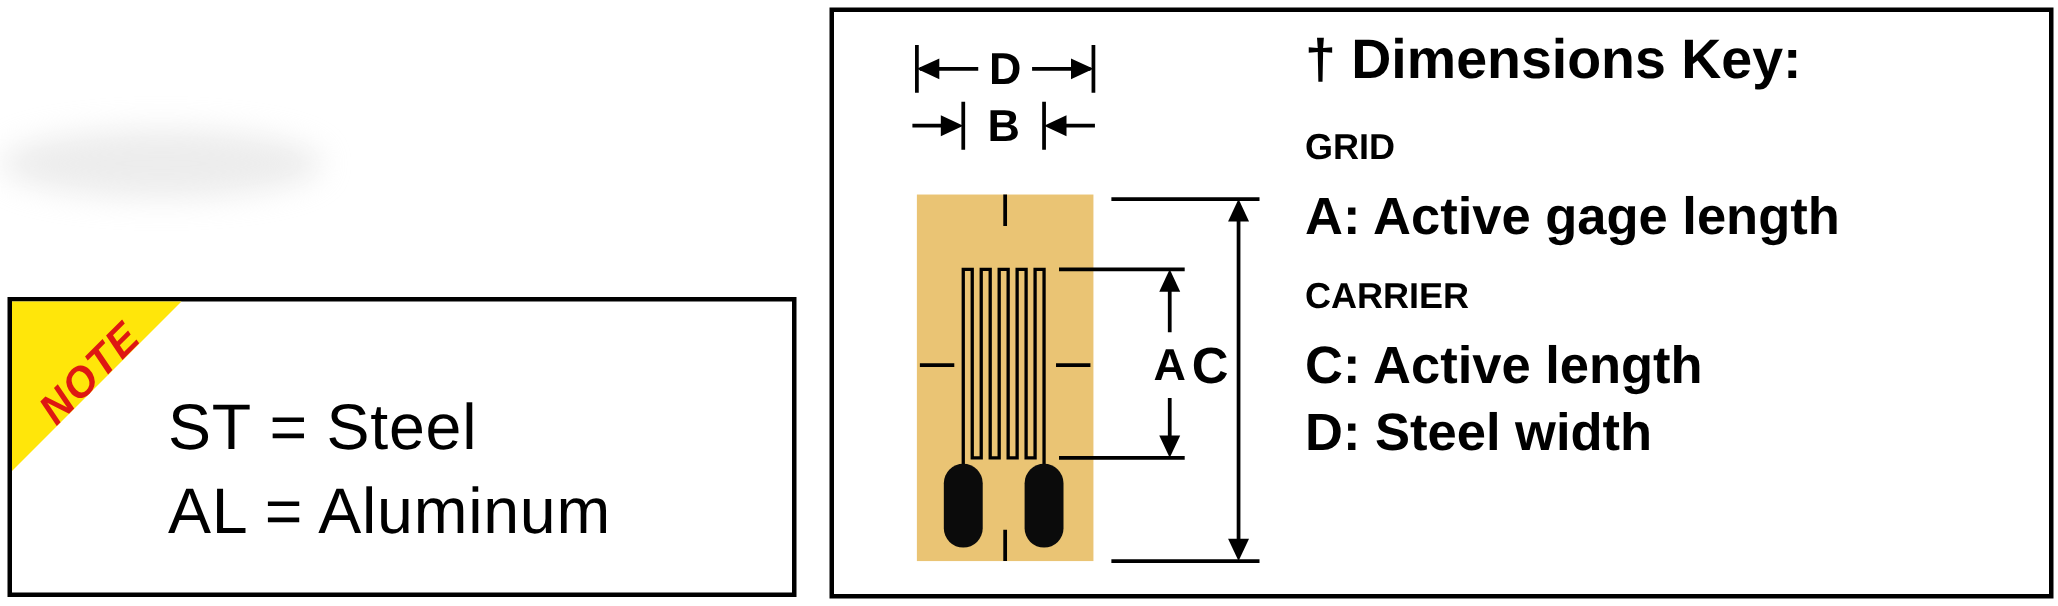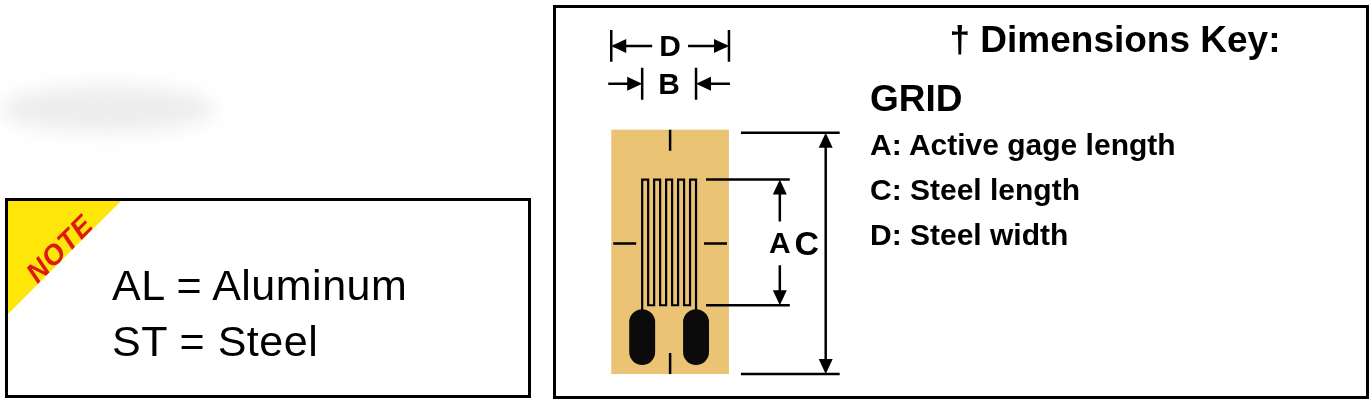--- a/index.html
+++ b/index.html
@@ -28,23 +28,23 @@
     font-size:28px; letter-spacing:1px; color:#DE1812; white-space:nowrap;
   }
   .note-lines { position:absolute; left:104px; top:56px; font-size:43px; line-height:56px; letter-spacing:.5px; }
   
   .key-box {
     position:absolute; left:553px; top:5px; width:816px; height:394px;
     border:3px solid #000; background:#fff; display:flex; align-items:stretch;
   }
   .gage-diagram { width:310px; height:386px; flex:0 0 auto; display:block; }
   .key-text { flex:1 1 auto; padding:8px 6px 0 4px; font-weight:bold; }
-  .key-title   { font-size:37px; line-height:48px; margin-bottom:12px;text-align:center; }
-  .key-heading { font-size:37px; line-height:46px; margin-top:8px; }
-  .key-item    { font-size:30px; line-height:45px; }
+  .key-title   { font-size:37px; line-height:48px; margin-bottom:12px; }
+  .key-heading { font-size:24px; line-height:46px; margin-top:8px; }
+  .key-item    { font-size:35px; line-height:45px; }
   
   .ln      { stroke:#000; stroke-width:2.5; fill:none; }
   .grid-ln { stroke:#000; stroke-width:2.2; fill:none; }
   .pad     { fill:#0b0b0b; stroke:none; }
   .arrow   { fill:#000; stroke:none; }
   .dim-label { font-family:"Liberation Sans", sans-serif; font-weight:bold; font-size:30px; fill:#000; }
   .dim-label-lg { font-size:34px; }
 </style>
 </head>
 <body>
@@ -52,22 +52,22 @@
 <div class="canvas">
 
   <div class="scan-artifact"></div>
 
   <div class="note-box">
     <div class="note-corner" style="border-top-color: rgb(255, 230, 10);"></div>
     <div class="note-word-anchor">
       <span class="note-word" style="color: rgb(222, 24, 18);">NOTE</span>
     </div>
     <div class="note-lines">
+      <div>ST = Steel</div>
       <div>AL = Aluminum</div>
-      <div>ST = Steel</div>
     </div>
   </div>
 
   <div class="key-box">
 
     <svg class="gage-diagram" viewBox="0 0 310 387" aria-hidden="true">
 
       <rect x="55" y="122" width="118" height="245" fill="#EAC474"></rect>
 
       <path class="ln" d="M114,122 V143 M114,367 V346 M57,236 H80 M148,236 H171"></path>
@@ -103,18 +103,19 @@
         <polygon class="arrow" points="270,125 263,140 277,140"></polygon>
         <polygon class="arrow" points="270,367 263,352 277,352"></polygon>
         <text class="dim-label dim-label-lg" x="251" y="248" text-anchor="middle">C</text>
       </g>
     </svg>
 
     <div class="key-text">
       <div class="key-title">† Dimensions Key:</div>
       <div class="key-heading">GRID</div>
       <div class="key-item">A: Active gage length</div>
-      <div class="key-item">C: Steel length</div>
+      <div class="key-heading">CARRIER</div>
+      <div class="key-item">C: Active length</div>
       <div class="key-item">D: Steel width</div>
     </div>
   </div>
 
 </div>
 
 </body></html>

